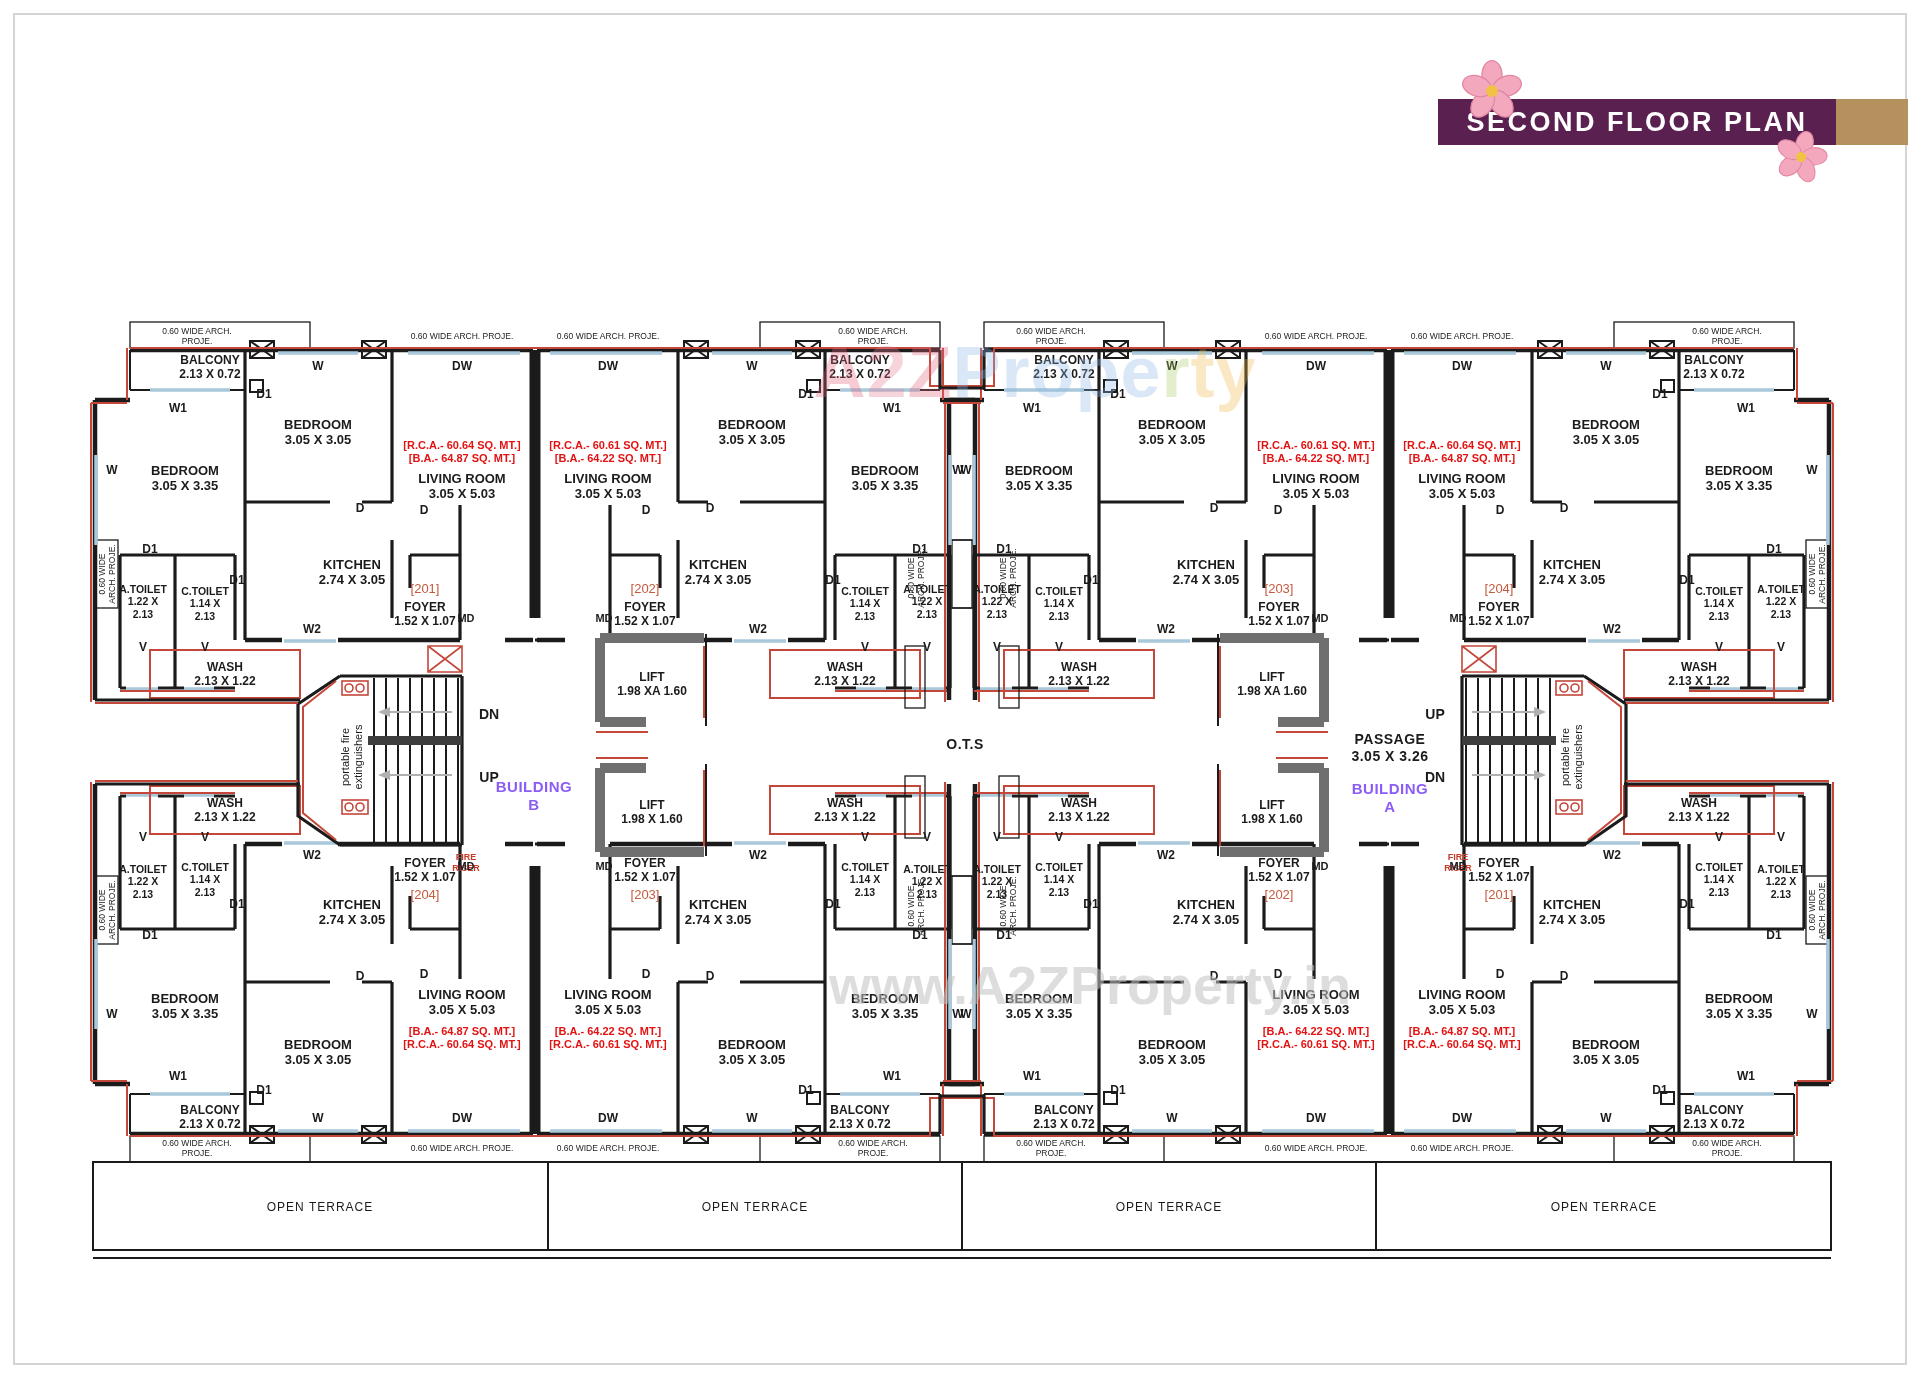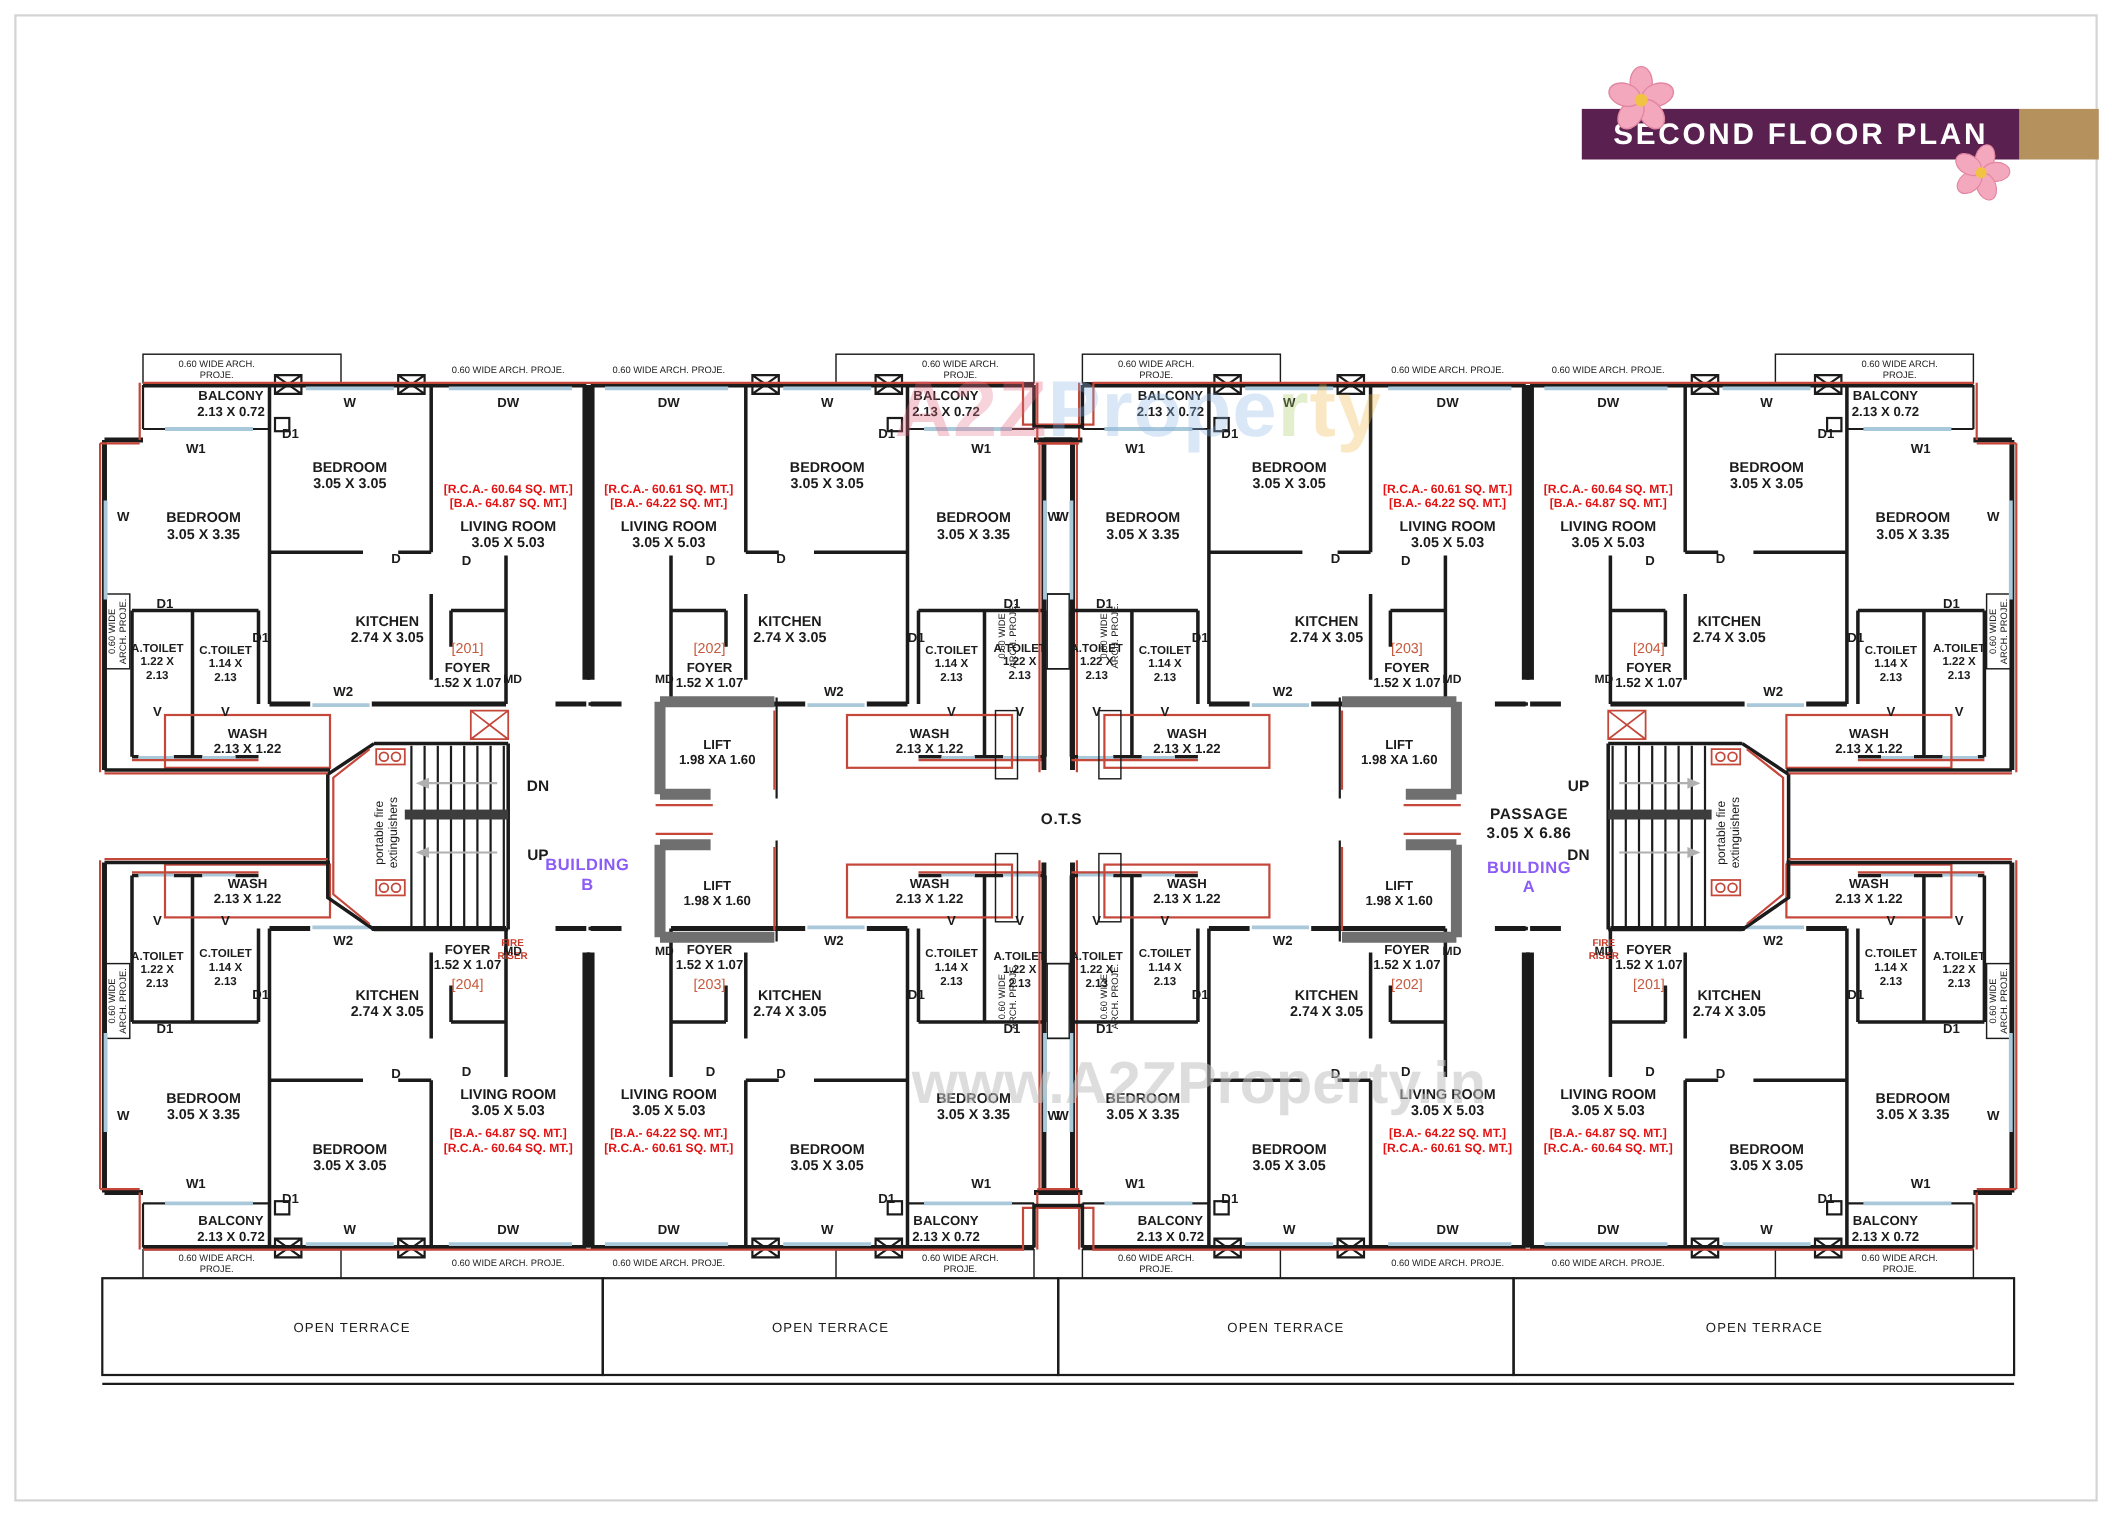--- a/index.html
+++ b/index.html
@@ -407,21 +407,21 @@
       <span class="lb s" style="left: 1435px; top: 777px;">DN</span>
       <span class="lb v12" style="left: 1572px; top: 757px;">portable fire
 extinguishers</span>
       <span class="lb f" style="left: 1458px; top: 863px;">FIRE
 RISER</span>
       <span class="lb r9" style="left: 1272px; top: 684px;">LIFT
 1.98 XA 1.60</span>
       <span class="lb r9" style="left: 1272px; top: 812px;">LIFT
 1.98 X 1.60</span>
       <span class="lb g" style="left: 1390px; top: 748px;">PASSAGE
-3.05 X 6.86</span>
+3.05 X 3.26</span>
       <span class="lb b" style="left: 1390px; top: 798px;">BUILDING
 A</span>
       <span class="lb n" style="left: 1316px; top: 1148px;">0.60 WIDE ARCH. PROJE.</span>
       <span class="lb n" style="left: 1051px; top: 1148px;">0.60 WIDE ARCH.
 PROJE.</span>
       <span class="lb r9" style="left: 1064px; top: 1117px;">BALCONY
 2.13 X 0.72</span>
       <span class="lb t" style="left: 1118px; top: 1090px;">D1</span>
       <span class="lb t" style="left: 1032px; top: 1076px;">W1</span>
       <span class="lb t" style="left: 966px; top: 1014px;">W</span>

